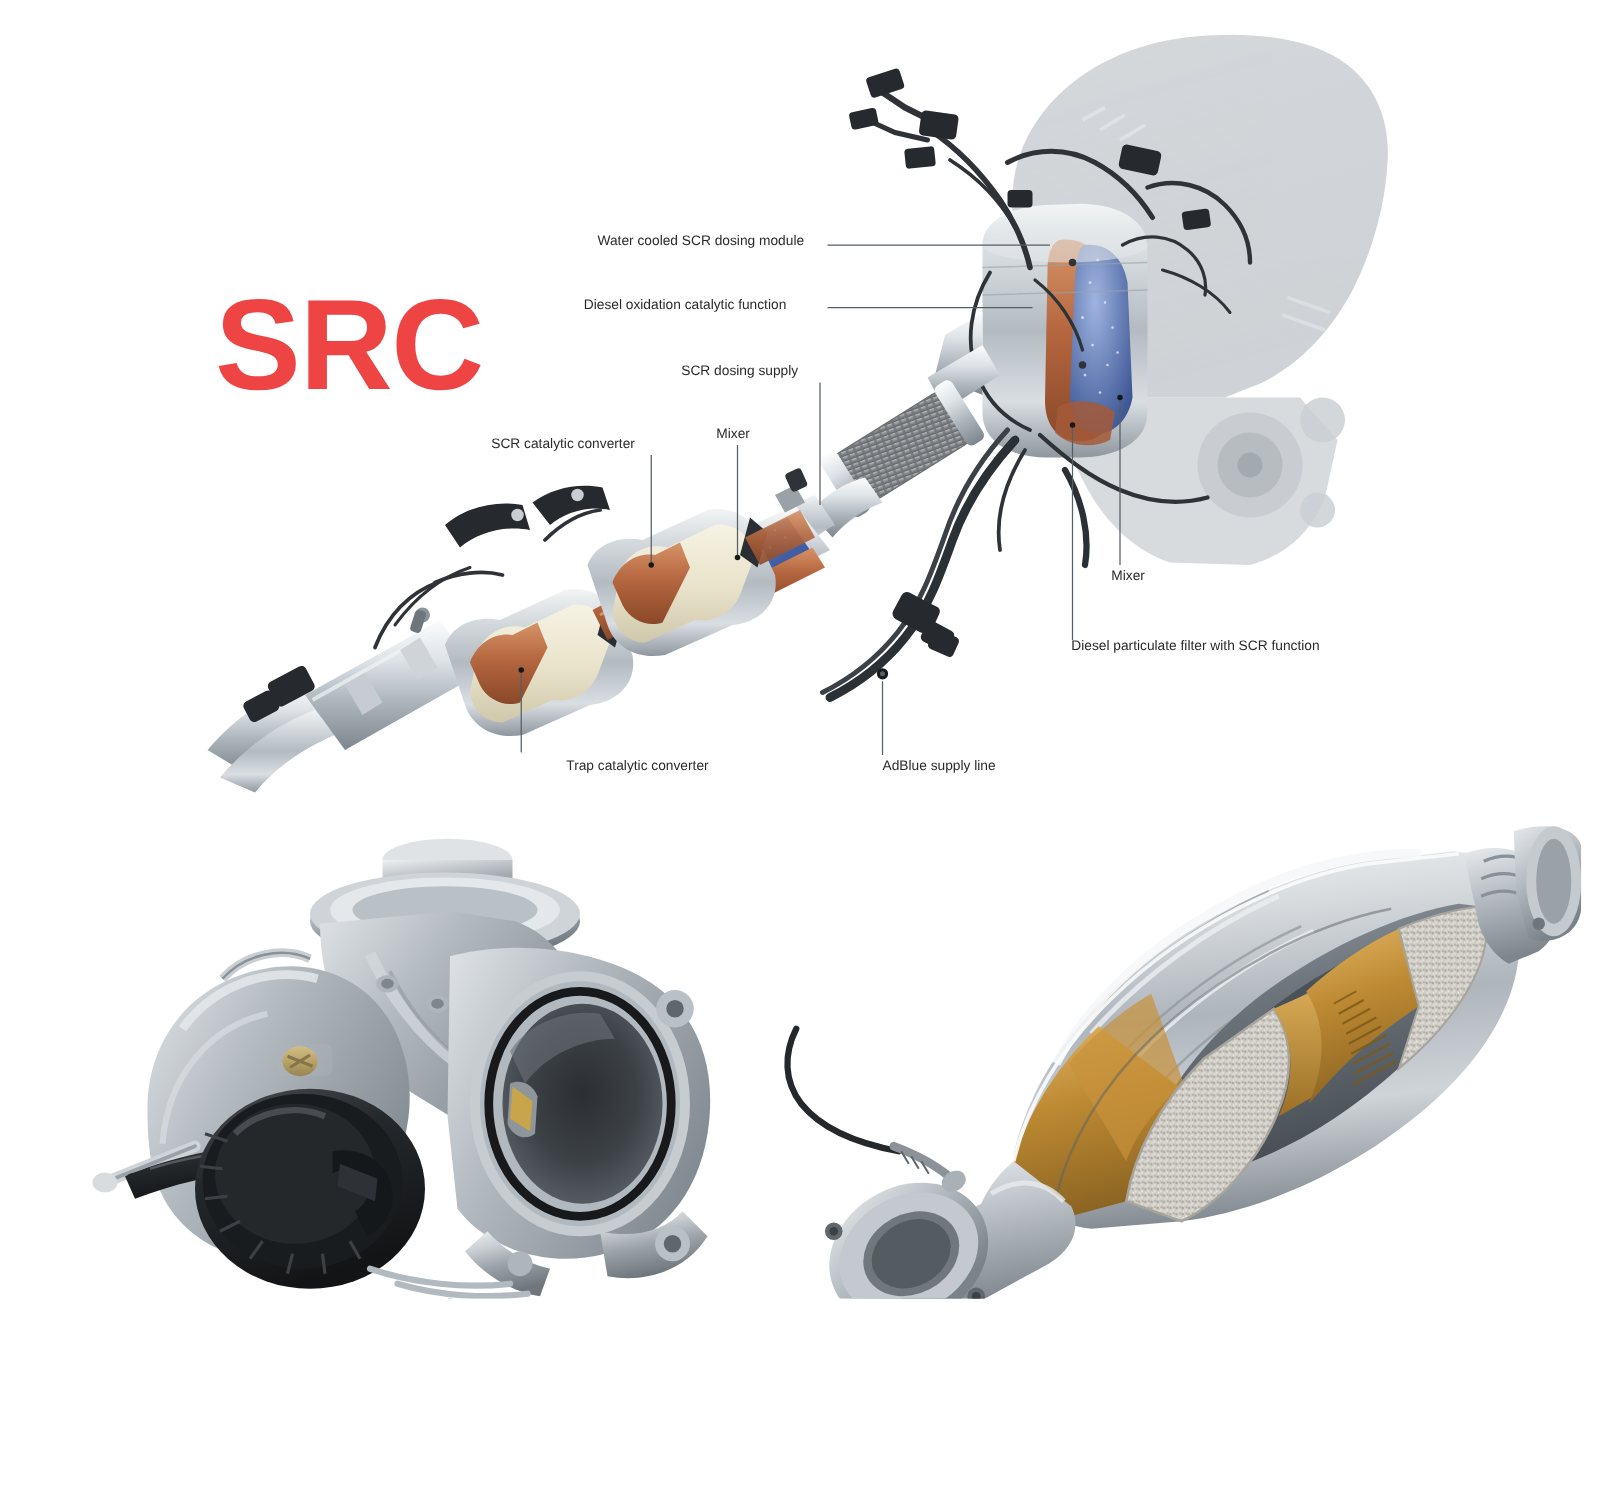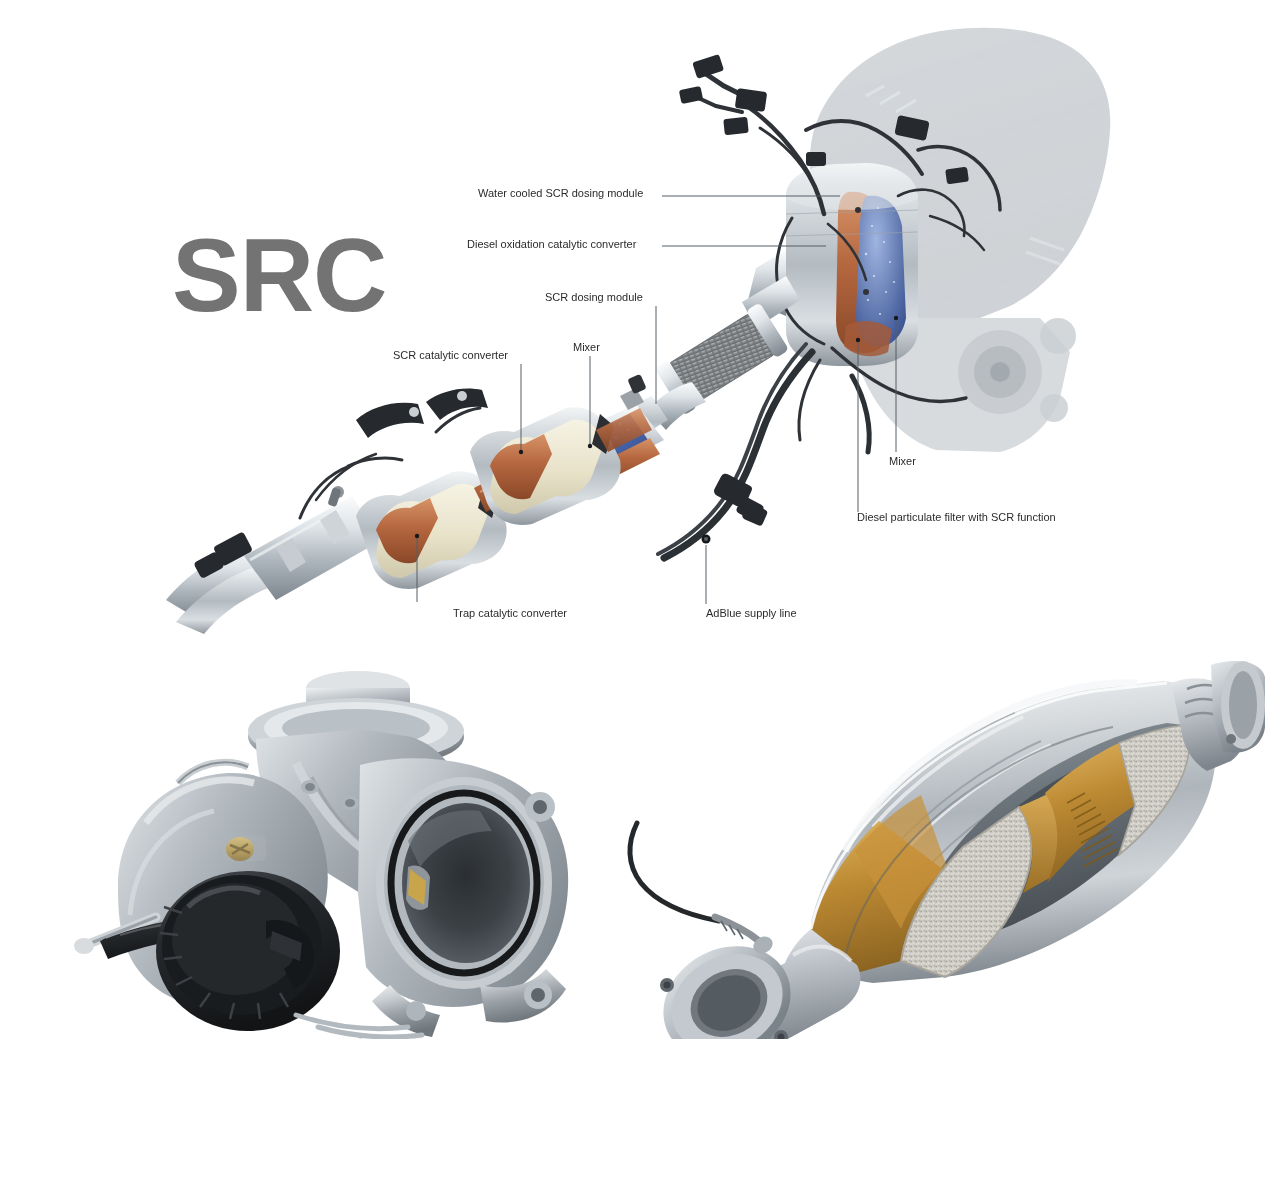--- a/index.html
+++ b/index.html
@@ -10,21 +10,21 @@
   #canvas{
     position:relative;
     width:1280px;
     height:1039px;
     background:#ffffff;
     overflow:hidden;
   }
   
   .section-heading{
     position:absolute;
-    color:#737373;
+    color:#ef4444;
     font-weight:700;
     letter-spacing:-1px;
     line-height:1;
     white-space:nowrap;
     font-family:"Liberation Sans", sans-serif;
   }
   #heading-src{ left:172px; top:224px; font-size:103px; }
   #heading-egr{ left:208px; top:1058px; font-size:96px; }
   #heading-dpf{ left:886px; top:1058px; font-size:96px; }
 
@@ -315,23 +315,23 @@
         <circle cx="417" cy="536" r="2.2"></circle>
         <circle cx="590" cy="446" r="2.2"></circle>
         <circle cx="858" cy="340" r="2.2"></circle>
         <circle cx="896" cy="318" r="2.2"></circle>
       </g>
     </svg>
   </div>
 
   <div class="callout" style="left:478px; top:187px;">Water cooled SCR dosing module</div>
 
-  <div class="callout" style="left:467px; top:238px;">Diesel oxidation catalytic converter</div>
-
-  <div class="callout" style="left:545px; top:291px;">SCR dosing module</div>
+  <div class="callout" style="left:467px; top:238px;">Diesel oxidation catalytic function</div>
+
+  <div class="callout" style="left:545px; top:291px;">SCR dosing supply</div>
 
   <div class="callout" style="left:393px; top:349px;text-align:right;">SCR catalytic converter</div>
 
   <div class="callout" style="left:573px; top:341px;">Mixer</div>
 
   <div class="callout" style="left:889px; top:455px;">Mixer</div>
 
   <div class="callout" style="left:857px; top:511px;">Diesel particulate filter with SCR function</div>
 
   <div class="callout" style="left:418px; top:607px;margin-left:35px;">Trap catalytic converter</div>

